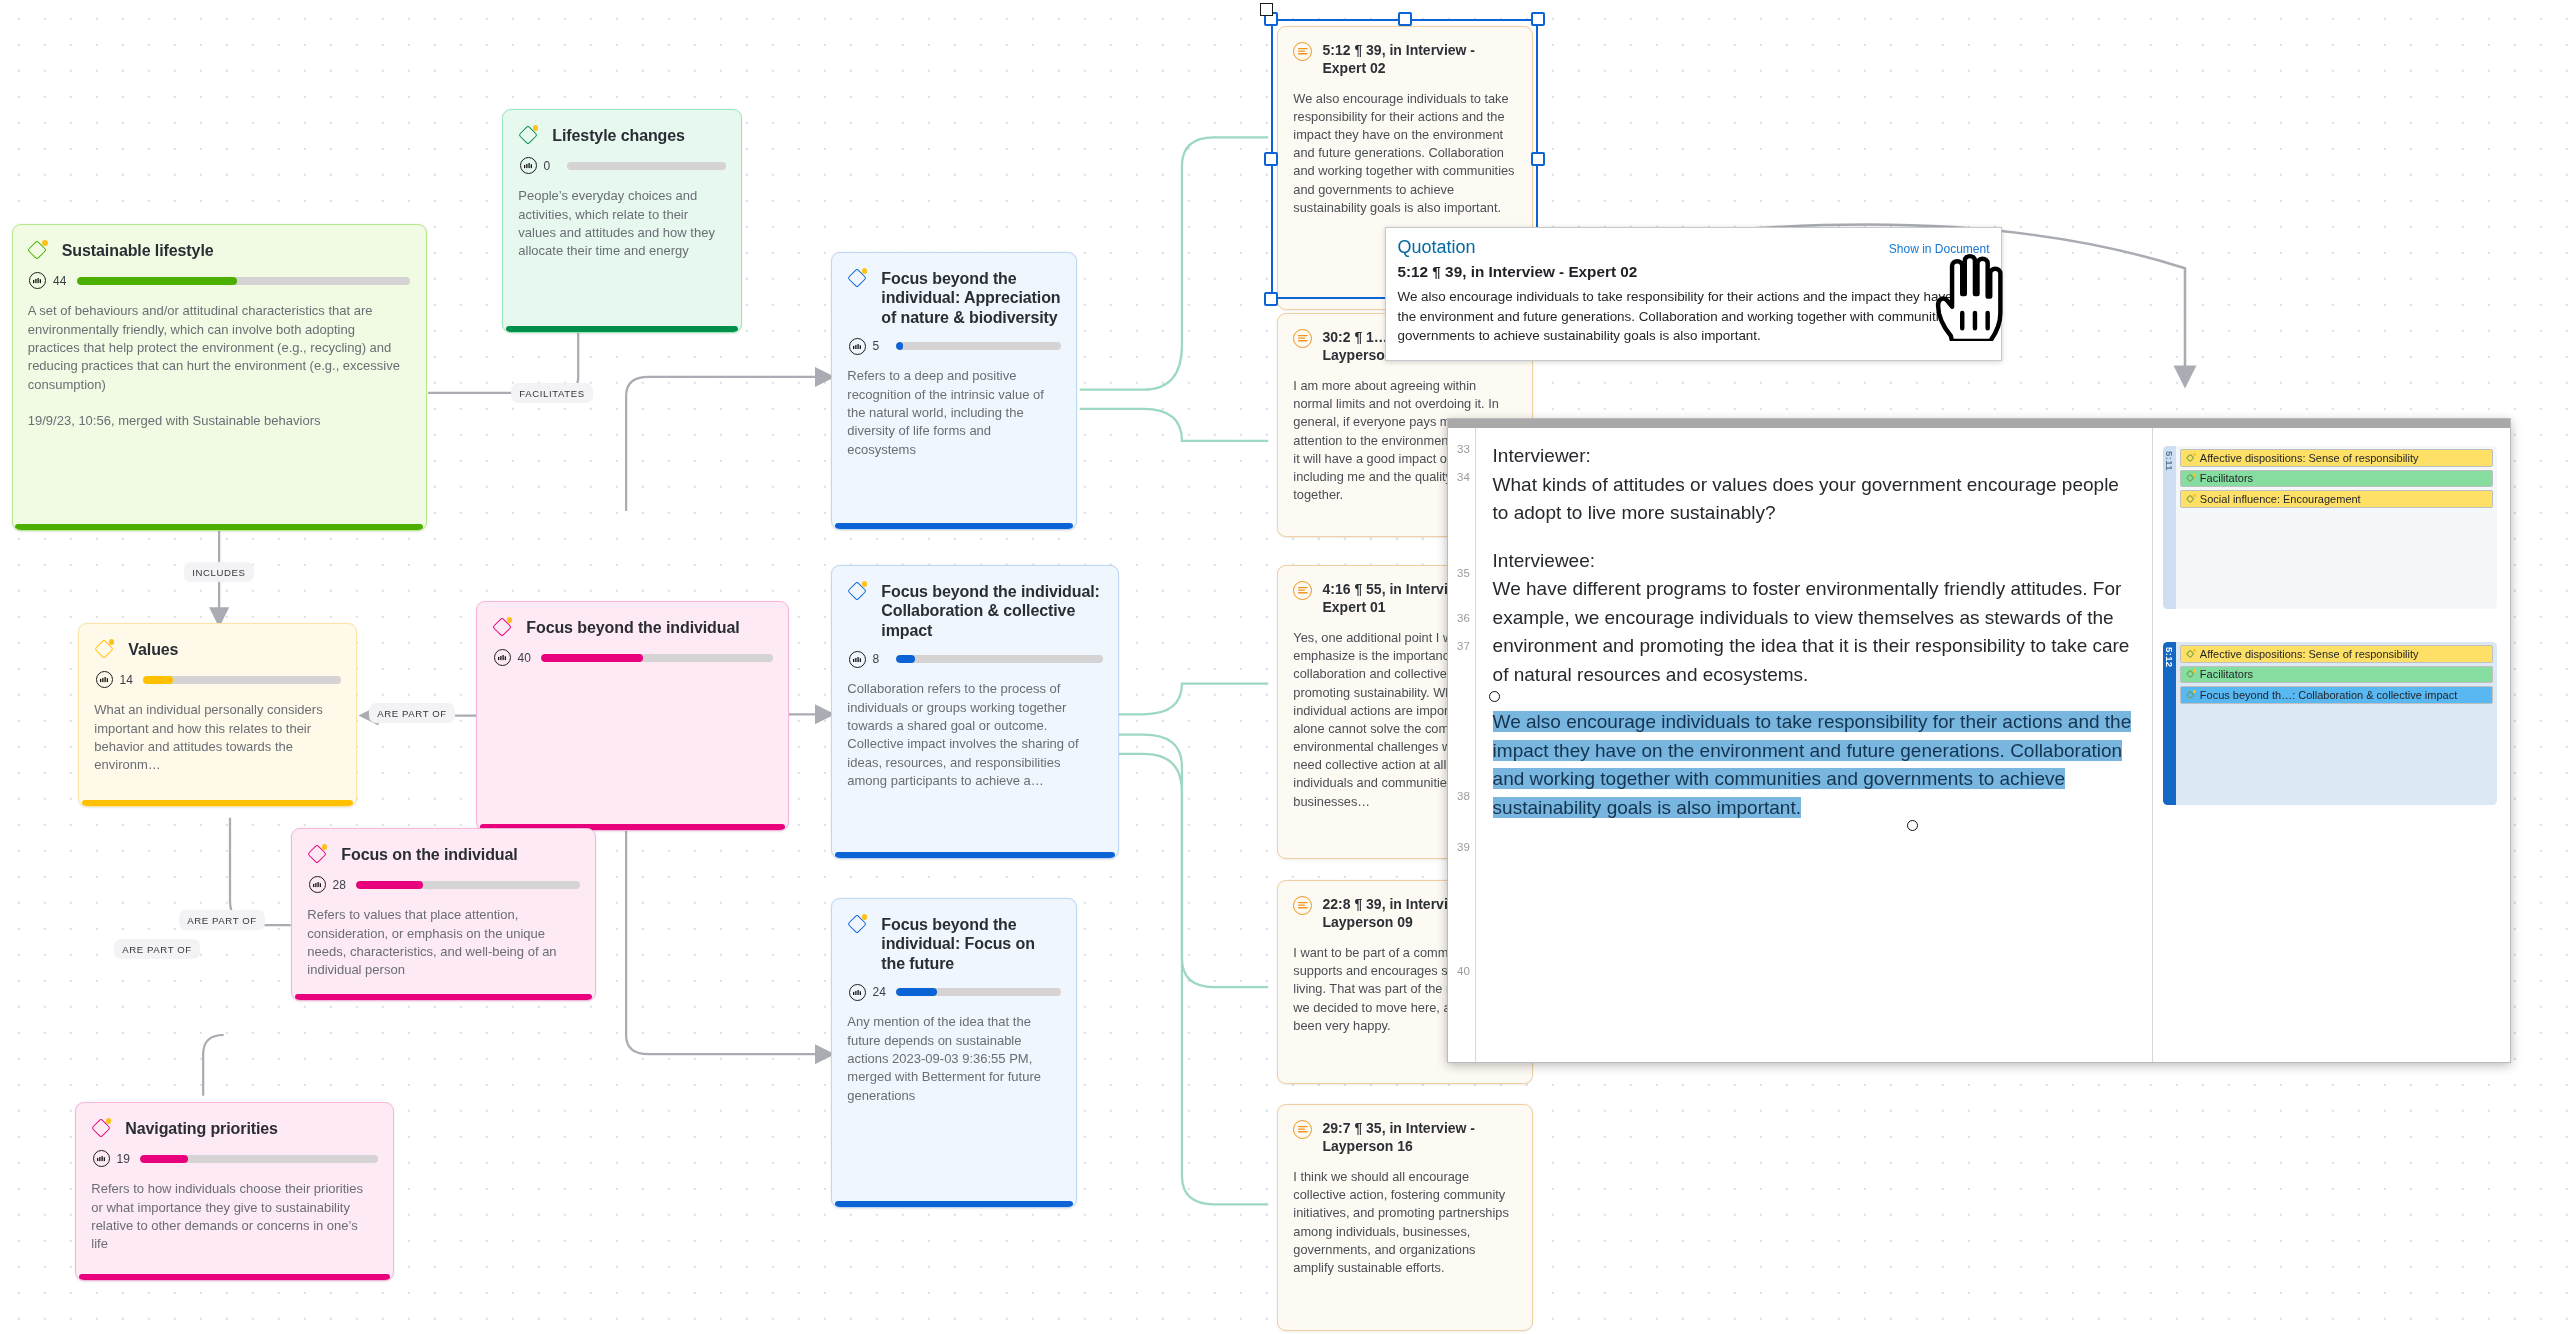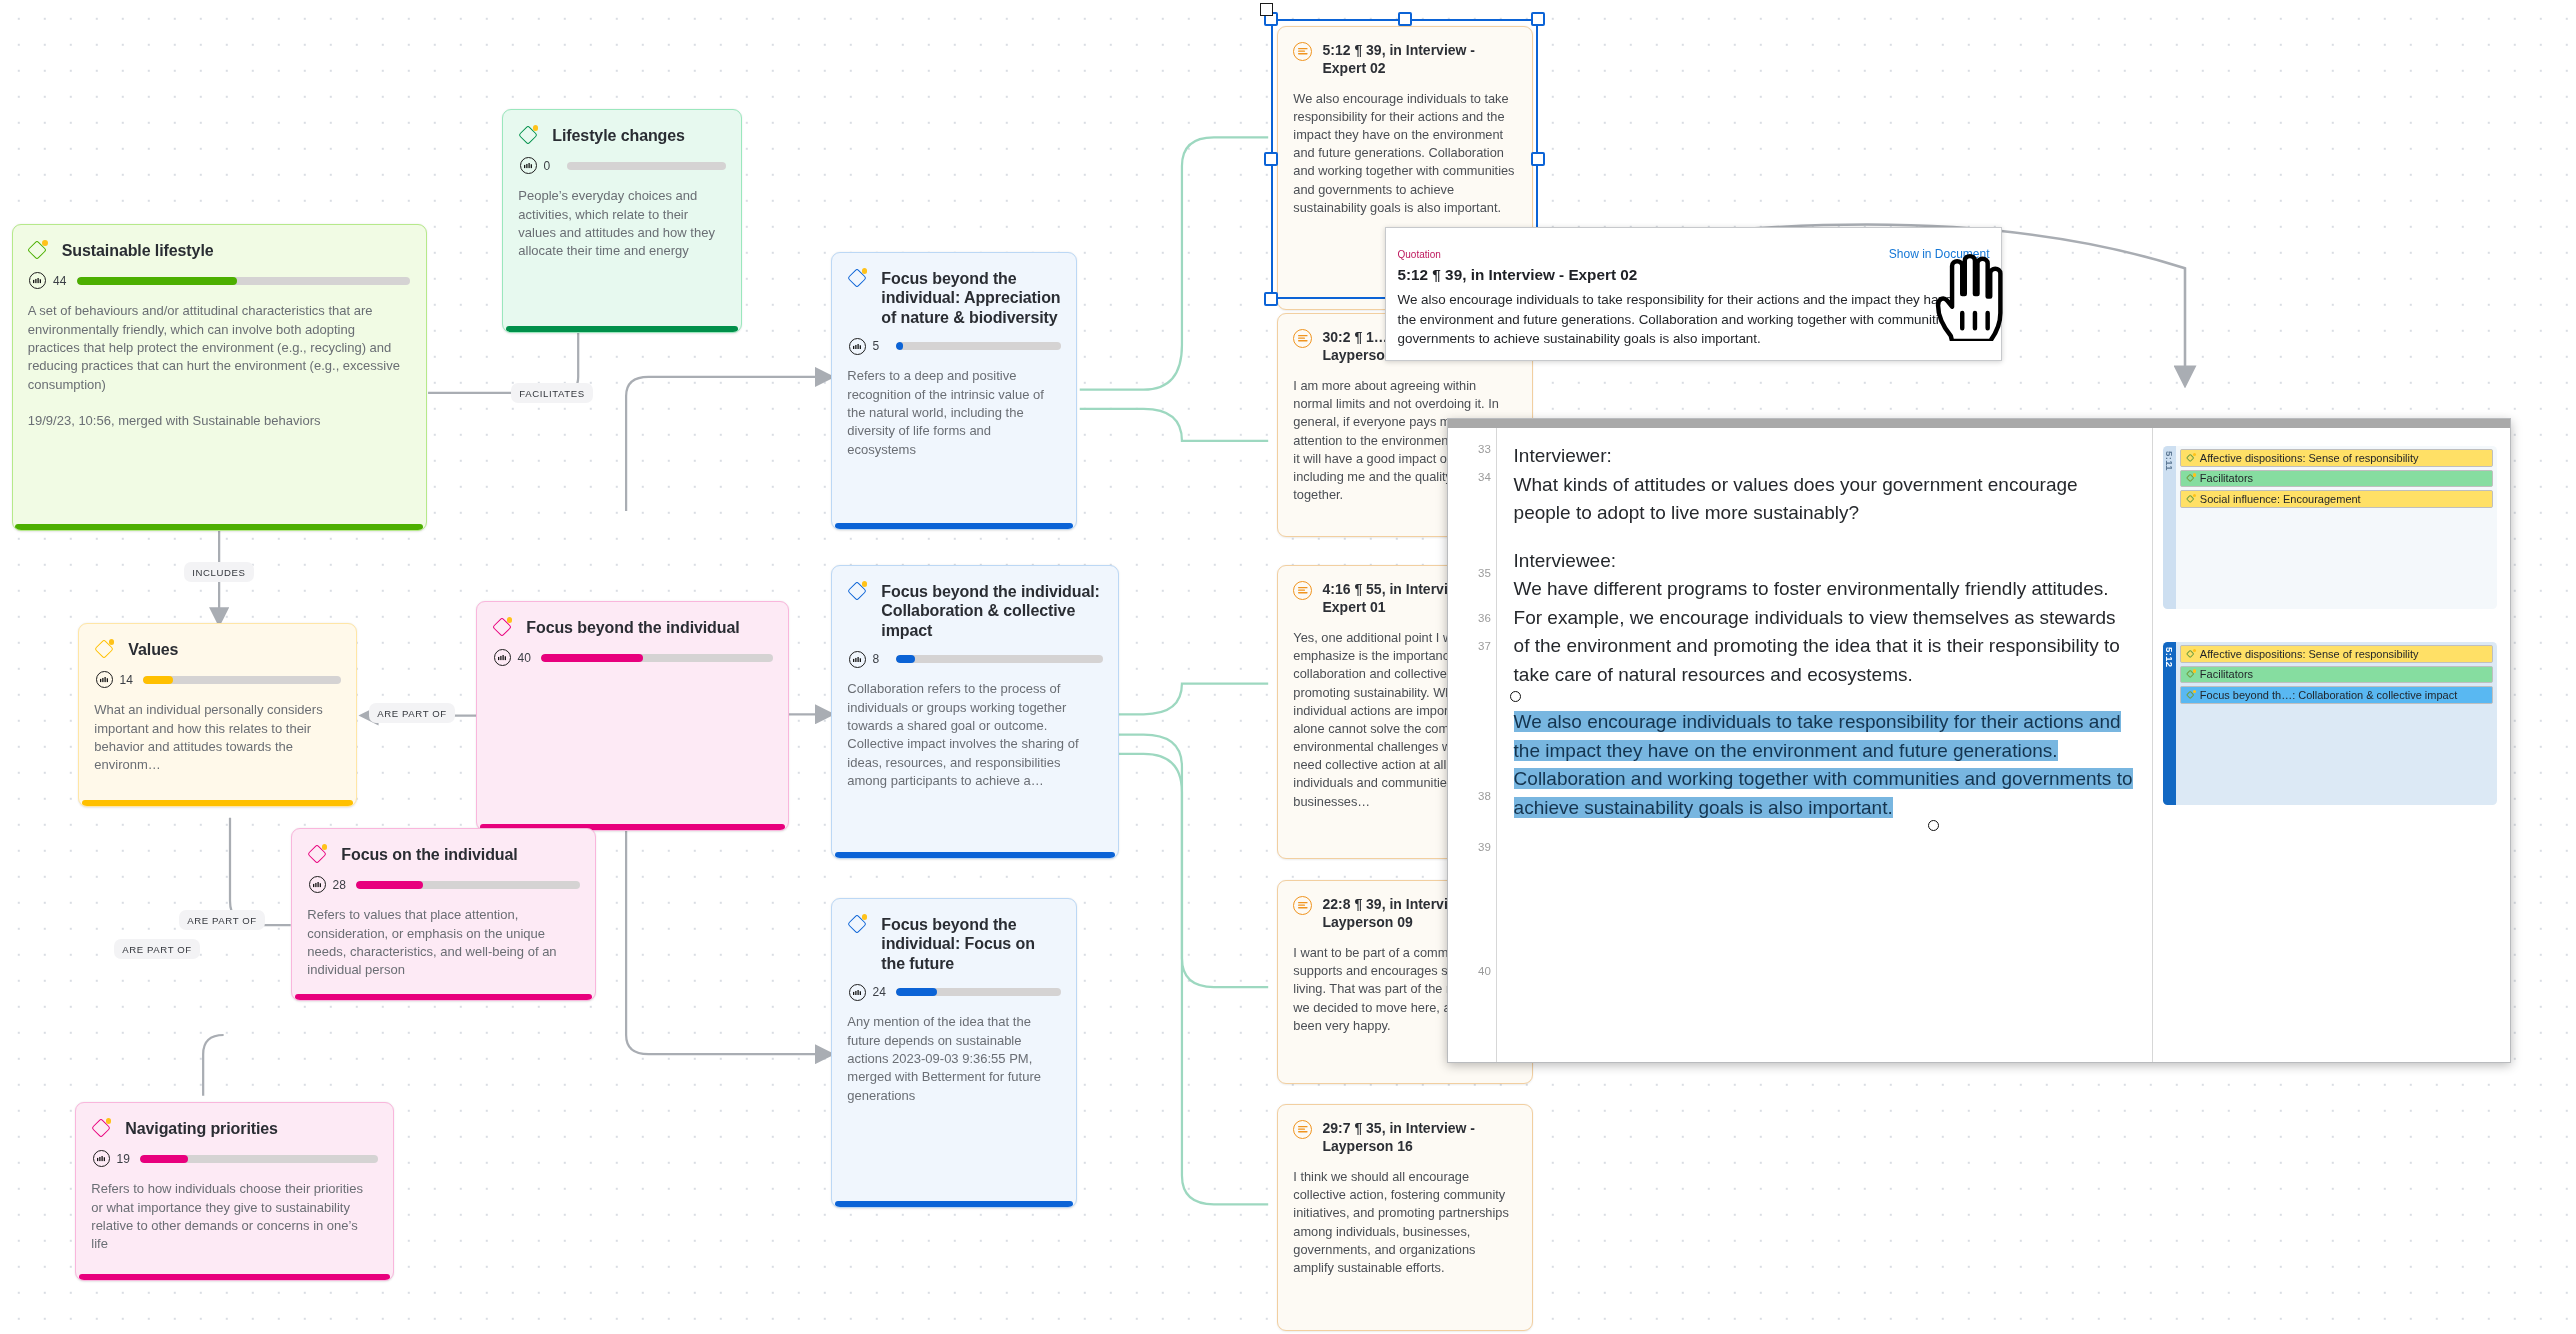--- a/index.html
+++ b/index.html
@@ -72,34 +72,34 @@
   .selbox { position:absolute; border:2.6px solid #0b63d6; }
   .handle { position:absolute; width:14px;height:14px;background:#fff;border:2.6px solid #0b63d6;border-radius:1.9px; }
 
   
   .tooltip {
     position:absolute; background:#fff; border:1px solid #c7c9cc;
     box-shadow:0 1.3px 5.1px rgba(0,0,0,.18);
     padding:9px 11.5px 14px 11.5px;
   }
   .tt-row { display:flex; justify-content:space-between; align-items:baseline; }
-  .tt-label { font-size:10px; color:#be185d;margin-top:12px; }
+  .tt-label { font-size:18px; color:#0369a1; }
   .tt-link { font-size:12px; color:#1577d6; }
   .tt-title { font-size:15.3px; font-weight:700; color:#1f2126; margin-top:5.1px; }
   .tt-text { font-size:13.4px; color:#232529; line-height:1.42; margin-top:6.4px; }
 
   
   .docpanel {
     position:absolute; background:#ffffff; border:0.6px solid #b9bbbe;
     box-shadow:0 2.6px 10.2px rgba(0,0,0,.28);
     display:flex;
   }
   .doctop { position:absolute; left:0; right:0; top:0; height:9px; background:#a9a9a9; }
   .docmain { flex:1; display:flex; padding-top:9px; position:relative; overflow:hidden;}
-  .gutter { width:49px; position:relative; border-right:0.6px solid #d7d7d7; }
+  .gutter { width:28px; position:relative; border-right:0.6px solid #d7d7d7; }
   .gutter div { position:absolute; right:5.1px; font-size:11.5px; color:#9b9b9b; font-family:"Liberation Sans",sans-serif;}
   .doctext { flex:1; padding:14px 16.6px 0 16.6px; font-size:19px; line-height:1.5; color:#25282c;
              font-family:"Liberation Sans", sans-serif; position:relative;}
   .para { margin-bottom:19px; }
   .hl { background:#78b6e0; color:#14344f; box-decoration-break:clone; -webkit-box-decoration-break:clone; }
   .hl-para { position:relative; }
   .anchor { position:absolute; width:11px;height:11px;border:1.9px solid #111;border-radius:50%;background:#fff; }
   .codecol { width:358px; border-left:0.6px solid #d7d7d7; padding:18px 12.8px 0 10.2px; background:#fff; }
   .codegroup { display:flex; margin-bottom:33px; }
   .codegroup .spine { width:12.8px; border-radius:4.5px 0 0 4.5px; display:flex; align-items:flex-start; justify-content:center; }

